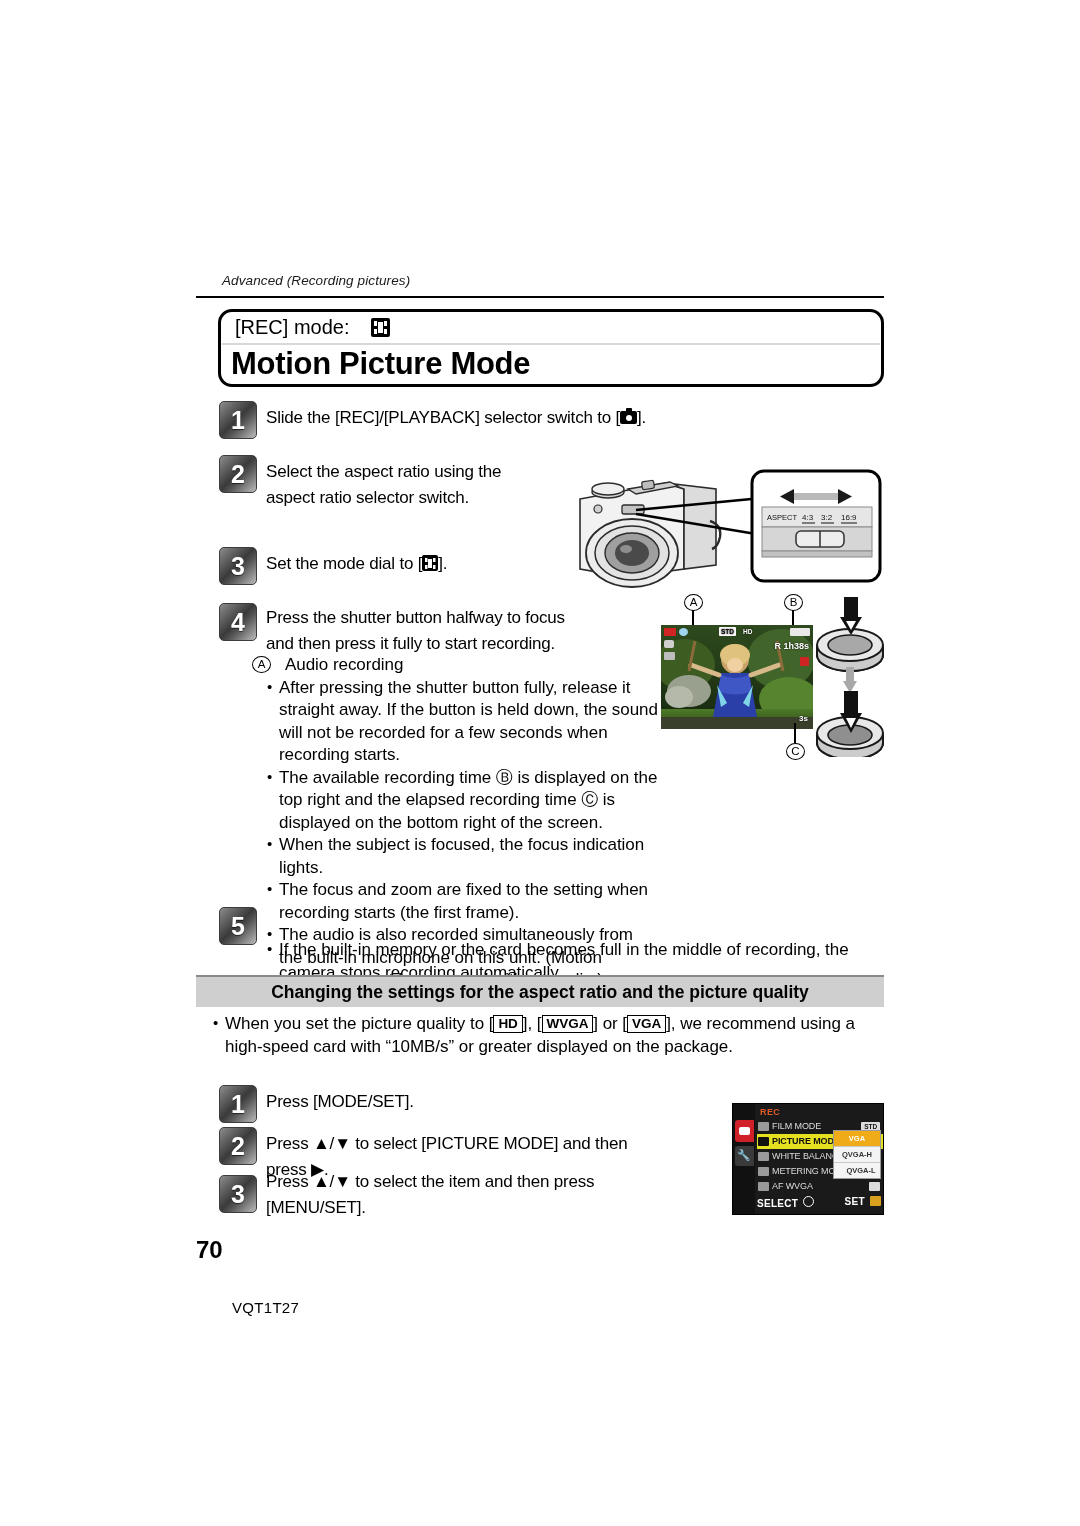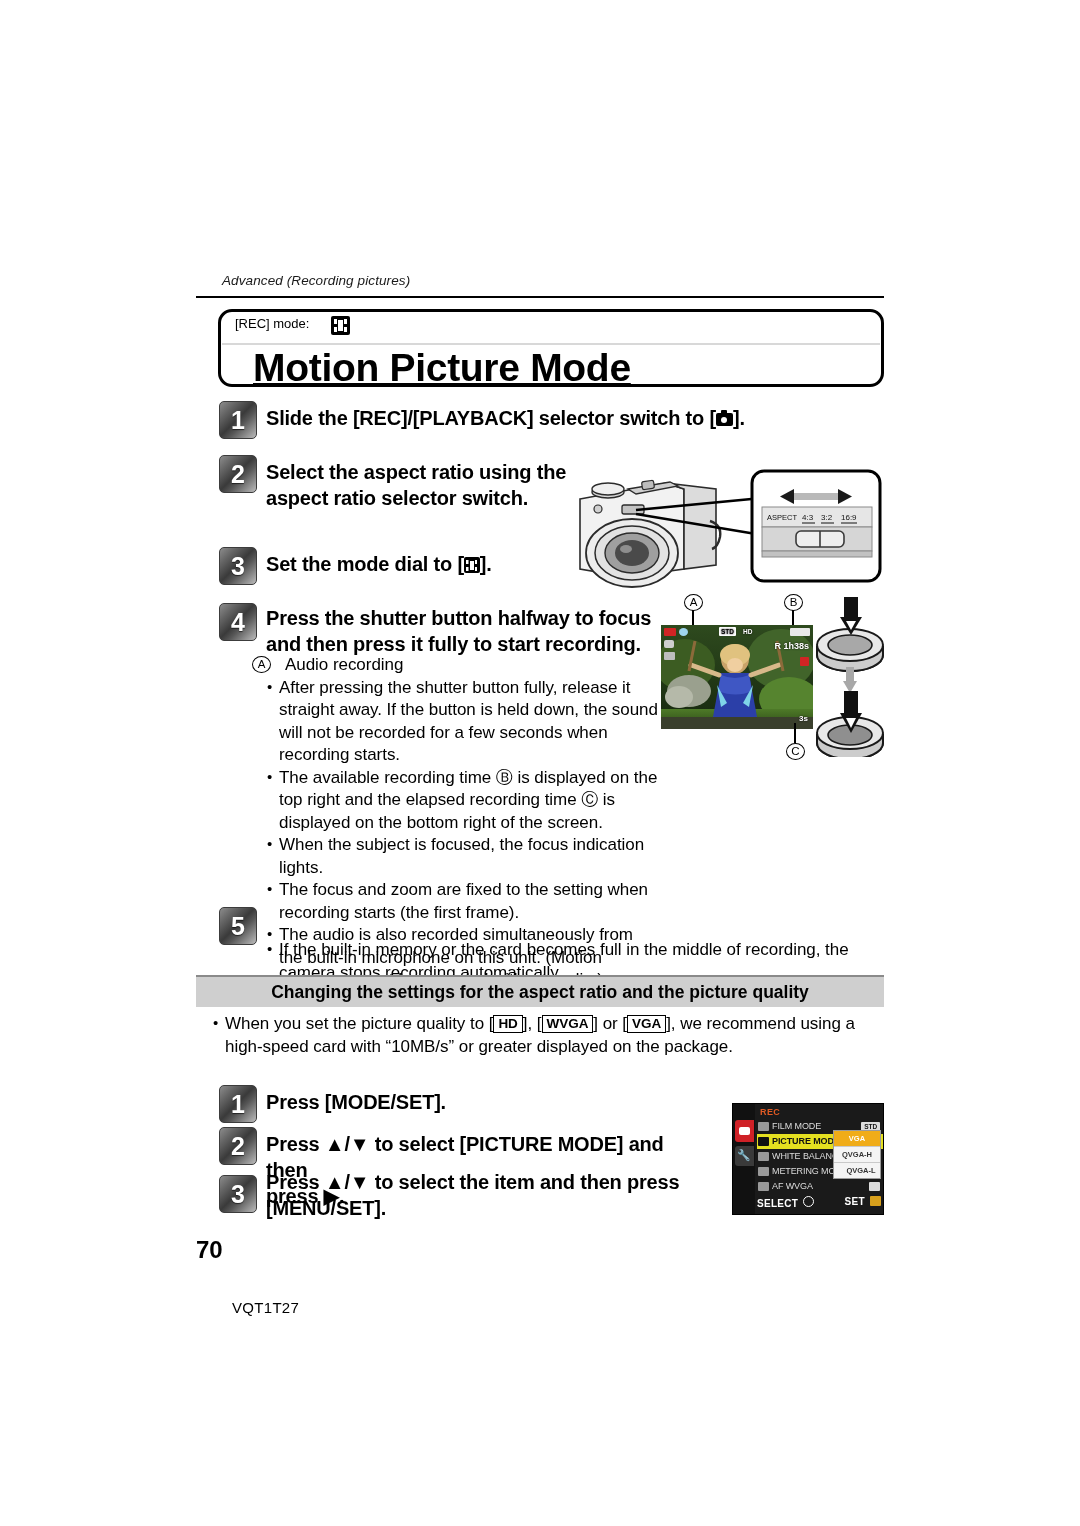--- a/index.html
+++ b/index.html
@@ -53,23 +53,23 @@
     border: 3px solid #000;
     border-radius: 14px;
     box-sizing: border-box;
     background: #fff;
   }
   .recmode-line {
     position: absolute;
     left: 14px;
     top: 4px;
     display: flex;
-    align-items: flex-start;
+    align-items: center;
     gap: 22px;
-    font-size: 13px;
+    font-size: 20px;
   }
   .film-icon {
     display: inline-block;
     width: 19px;
     height: 19px;
     background: #000;
     border-radius: 2px;
     position: relative;
   }
   .film-icon::before {
@@ -92,26 +92,25 @@
   .title-sep {
     position: absolute;
     left: 1px;
     top: 31px;
     width: calc(100% - 2px);
     height: 2px;
     background: #d8d8d8;
   }
   .title-text {
     position: absolute;
-    left: 32px;
+    left: 10px;
     top: 34px;
-    font-size: 39px;
+    font-size: 31px;
     font-weight: bold;
     letter-spacing: -0.3px;
-    text-decoration: underline;
   }
 
   
   .step-badge {
     position: absolute;
     width: 38px;
     height: 38px;
     border-radius: 5px;
     border: 1px solid #3c3c3c;
     background: linear-gradient(135deg, #8d8d8d 0%, #6d6d6d 18%, #3a3a3a 48%, #575757 62%, #9d9d9d 88%, #bdbdbd 100%);
@@ -119,22 +118,22 @@
     color: #ffffff;
     font-size: 25px;
     font-weight: bold;
     text-align: center;
     line-height: 36px;
     text-shadow: 0 1px 1px rgba(0,0,0,.6);
   }
 
   .step-title {
     position: absolute;
-    font-size: 20px;
-    font-weight: bold;
+    font-size: 17px;
+    font-weight: normal;
     line-height: 26px;
     letter-spacing: -0.2px;
   }
 
   .body-text {
     position: absolute;
     font-size: 17px;
     line-height: 22.5px;
     letter-spacing: -0.05px;
   }

